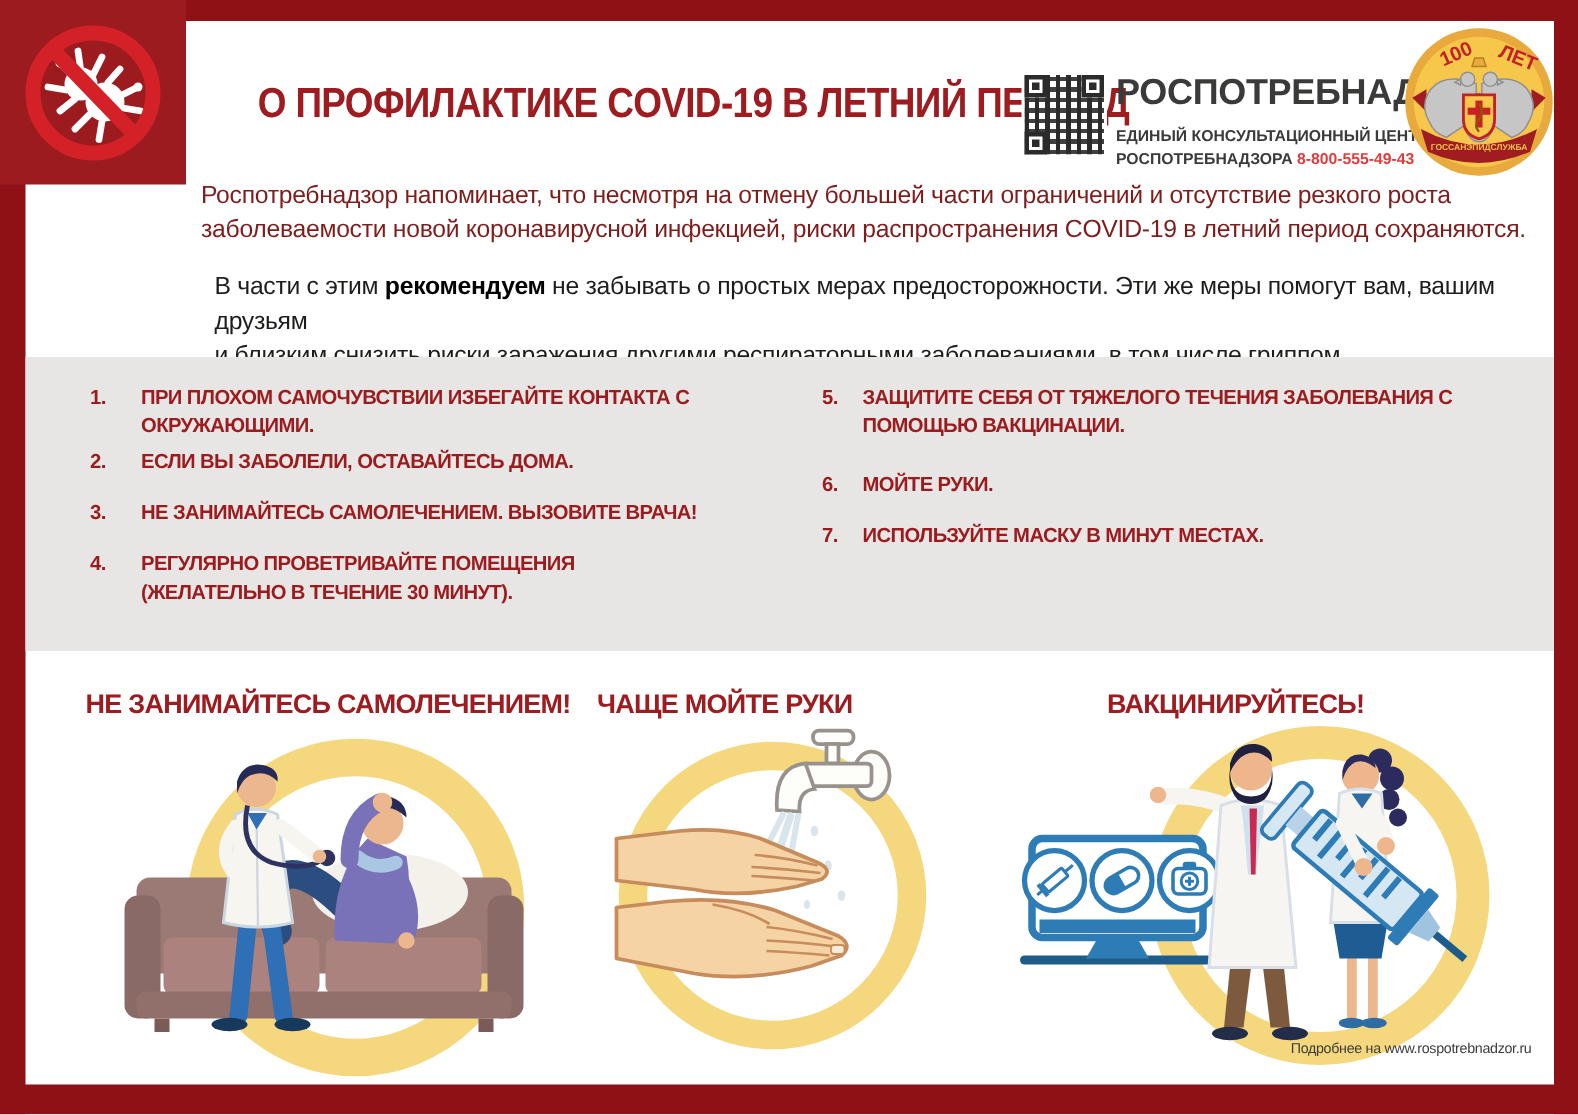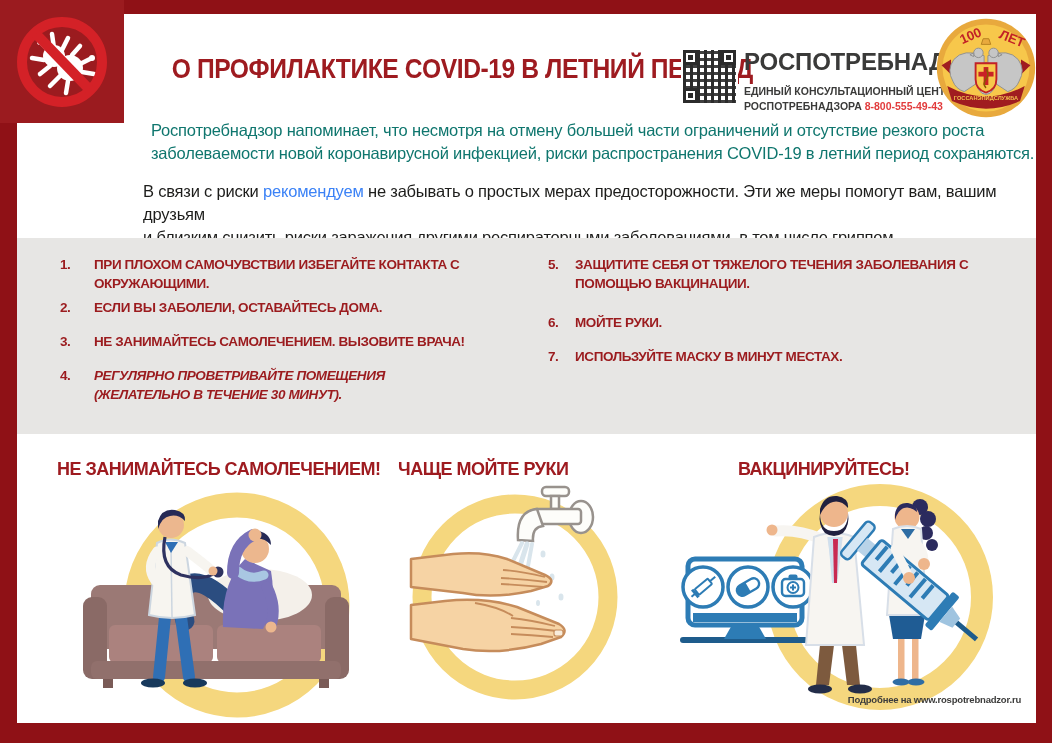--- a/index.html
+++ b/index.html
@@ -32,52 +32,52 @@
   .qf-tl{left:0;top:0}.qf-tr{right:0;top:0}.qf-bl{left:0;bottom:0}
   
   .brand{position:absolute;left:744px;top:48px;color:#3a3a39;}
   .brand-name{font-size:24px;font-weight:bold;letter-spacing:-0.2px;}
   .brand-sub{font-size:10.5px;font-weight:bold;margin-top:2px;line-height:13px;}
   .brand-sub .phone{color:#e23b3c;}
   .brand-sub1{margin-top:9px;}
   
   .emblem{position:absolute;left:934px;top:16px;}
   
-  .intro{position:absolute;left:151px;top:119px;font-size:16.5px;letter-spacing:-0.2px;
-         color:#0f766e;line-height:23px;}
+  .intro{position:absolute;left:134px;top:119px;font-size:16.5px;letter-spacing:-0.2px;
+         color:#7f1d1d;line-height:23px;}
   .recommend{position:absolute;left:143px;top:180px;font-size:16.5px;letter-spacing:-0.2px;
          color:#1d1d1b;line-height:23px;}
-  .recommend .hl{font-weight:normal;color:#3b82f6;}
+  .recommend .hl{font-weight:bold;color:#000000;}
   
   .band{position:absolute;left:17px;top:238px;width:1019px;height:196px;background:#e7e6e4;}
   .mlist{position:absolute;color:#9b1b1e;font-weight:bold;font-size:13.5px;letter-spacing:-0.4px;line-height:19px;}
   .mlist-left{left:60px;top:255px;}
   .mlist-right{left:548px;top:255px;}
   .mrow{position:absolute;display:flex;}
   .mrow .num{width:34px;flex:0 0 34px;}
   .mrow .txt{width:450px;}
   .ml1{top:0}.ml2{top:43px}.ml3{top:77px}.ml4{top:111px}
-  .ml4 .txt{width:355px;font-style:italic;}
+  .ml4 .txt{width:355px;}
   .mr5{top:0}.mr6{top:58px}.mr7{top:92px}
   .mr5 .txt,.mr6 .txt,.mr7 .txt{width:440px;}
   .mlist-right .num{width:27px;flex:0 0 27px;}
   
   .sec{position:absolute;top:459px;font-size:18px;font-weight:bold;color:#9e1b20;
        letter-spacing:-0.5px;text-align:left;white-space:nowrap;}
   .sec-a{left:57px;width:276px;}
   .sec-b{left:398px;width:232px;}
   .sec-c{left:738px;width:236px;}
   
   .illu{position:absolute;}
   .illu svg{overflow:visible;display:block;}
   .illu-1{left:75px;top:487px;}
   .illu-2{left:415px;top:487px;}
   .illu-3{left:662px;top:487px;}
   
-  .footer{position:absolute;right:31px;top:694px;font-size:9.5px;font-weight:bold;
+  .footer{position:absolute;right:31px;top:694px;font-size:9.5px;font-weight:normal;
           letter-spacing:-0.2px;color:#3c3c3b;}
   .em-txt{font-family:"Liberation Sans",sans-serif;font-weight:bold;}
 </style>
 </head>
 <body>
 
 <div class="poster">
 
   <div class="b-top"></div>
   <div class="b-left"></div>
@@ -157,21 +157,21 @@
       <text class="em-txt" x="55" y="89" font-size="6" fill="#f2c14e" text-anchor="middle">ГОССАНЭПИДСЛУЖБА</text>
     </svg>
   </div>
 
   <div class="intro">
     <div>Роспотребнадзор напоминает, что несмотря на отмену большей части ограничений и отсутствие резкого роста</div>
     <div>заболеваемости новой коронавирусной инфекцией, риски распространения COVID-19 в летний период сохраняются.</div>
   </div>
 
   <div class="recommend">
-    <div><span>В связи с риски </span><span class="hl">рекомендуем</span><span> не забывать о простых мерах предосторожности. Эти же меры помогут вам, вашим друзьям</span></div>
+    <div><span>В части с этим </span><span class="hl">рекомендуем</span><span> не забывать о простых мерах предосторожности. Эти же меры помогут вам, вашим друзьям</span></div>
     <div>и близким снизить риски заражения другими респираторными заболеваниями, в том числе гриппом.</div>
   </div>
 
   <div class="band"></div>
 
   <div class="mlist mlist-left">
     <div class="mrow ml1">
         <span class="num">1.</span>
         <span class="txt">ПРИ ПЛОХОМ САМОЧУВСТВИИ ИЗБЕГАЙТЕ КОНТАКТА С ОКРУЖАЮЩИМИ.</span>
       </div>

